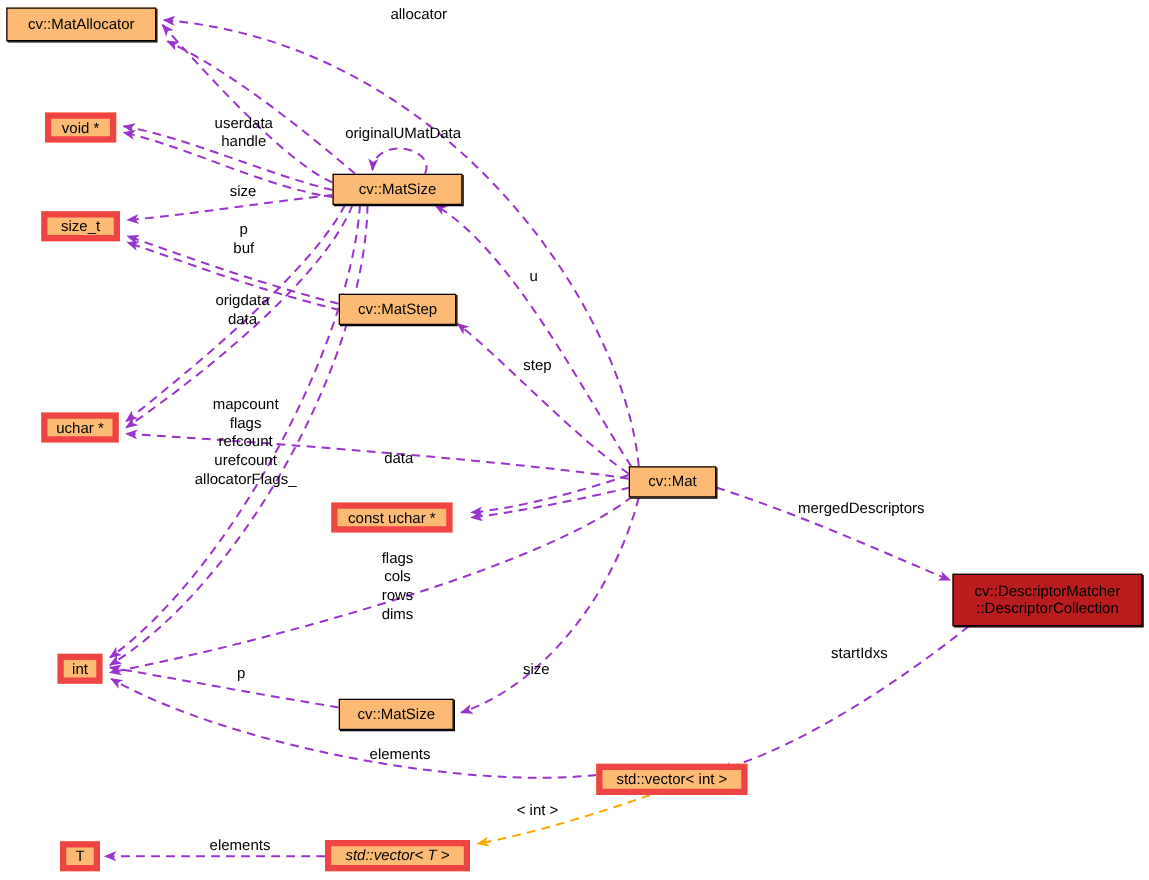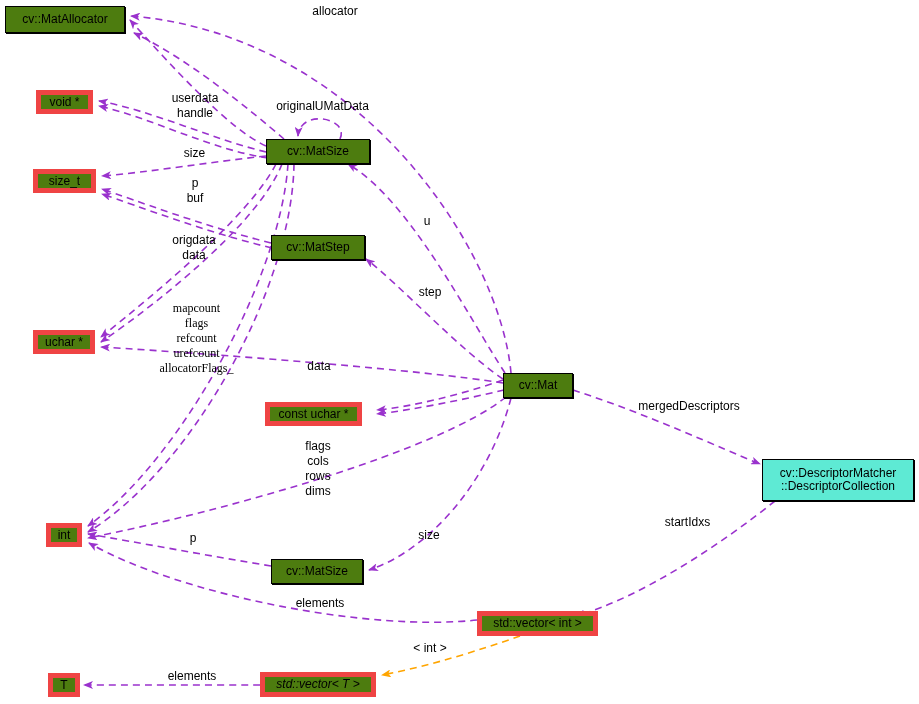--- a/index.html
+++ b/index.html
@@ -9,30 +9,30 @@
     background:#ffffff;
     font-family:"Liberation Sans","DejaVu Sans",sans-serif;
     overflow:hidden;
   }
   svg#edges{position:absolute;left:0;top:0;width:919px;height:704px;}
   .node{
     position:absolute;
     box-sizing:border-box;
     display:flex;align-items:center;justify-content:center;
     text-align:center;
-    background:#4d7c0f;
+    background:#fdba74;
     color:#000000;
     font-size:12px;
     line-height:13px;
     white-space:nowrap;
     z-index:5;
   }
   .node.plain{border:5px solid #ef4444;}
   .node.klass{border:1px solid #000000;box-shadow:1px 1px 0 0 #000000;}
-  .node.focus{border:1px solid #000000;background:#5eead4;box-shadow:1px 1px 0 0 #000000;}
+  .node.focus{border:1px solid #000000;background:#b91c1c;box-shadow:1px 1px 0 0 #000000;}
   .edge-label{
     position:absolute;
     color:#000000;
     font-size:12px;
     line-height:15px;
     white-space:pre;
     text-align:center;
     z-index:4;
   }
 </style>
@@ -177,21 +177,21 @@
   <div class="edge-label" style="left:178px;top:176px;width:34px;">p
 buf</div>
 
   <div class="edge-label" style="left:417px;top:214px;width:20px;">u</div>
 
   <div class="edge-label" style="left:158px;top:233px;width:72px;">origdata
 data</div>
 
   <div class="edge-label" style="left:411px;top:285px;width:38px;">step</div>
 
-  <div class="edge-label" style="left:145px;top:301px;width:103px;font-family:Liberation Serif, serif;">mapcount
+  <div class="edge-label" style="left:145px;top:316px;width:103px;">mapcount
 flags
 refcount
 urefcount
 allocatorFlags_</div>
 
   <div class="edge-label" style="left:298px;top:359px;width:42px;">data</div>
 
 
   <div class="edge-label" style="left:622px;top:399px;width:134px;">mergedDescriptors</div>
 

